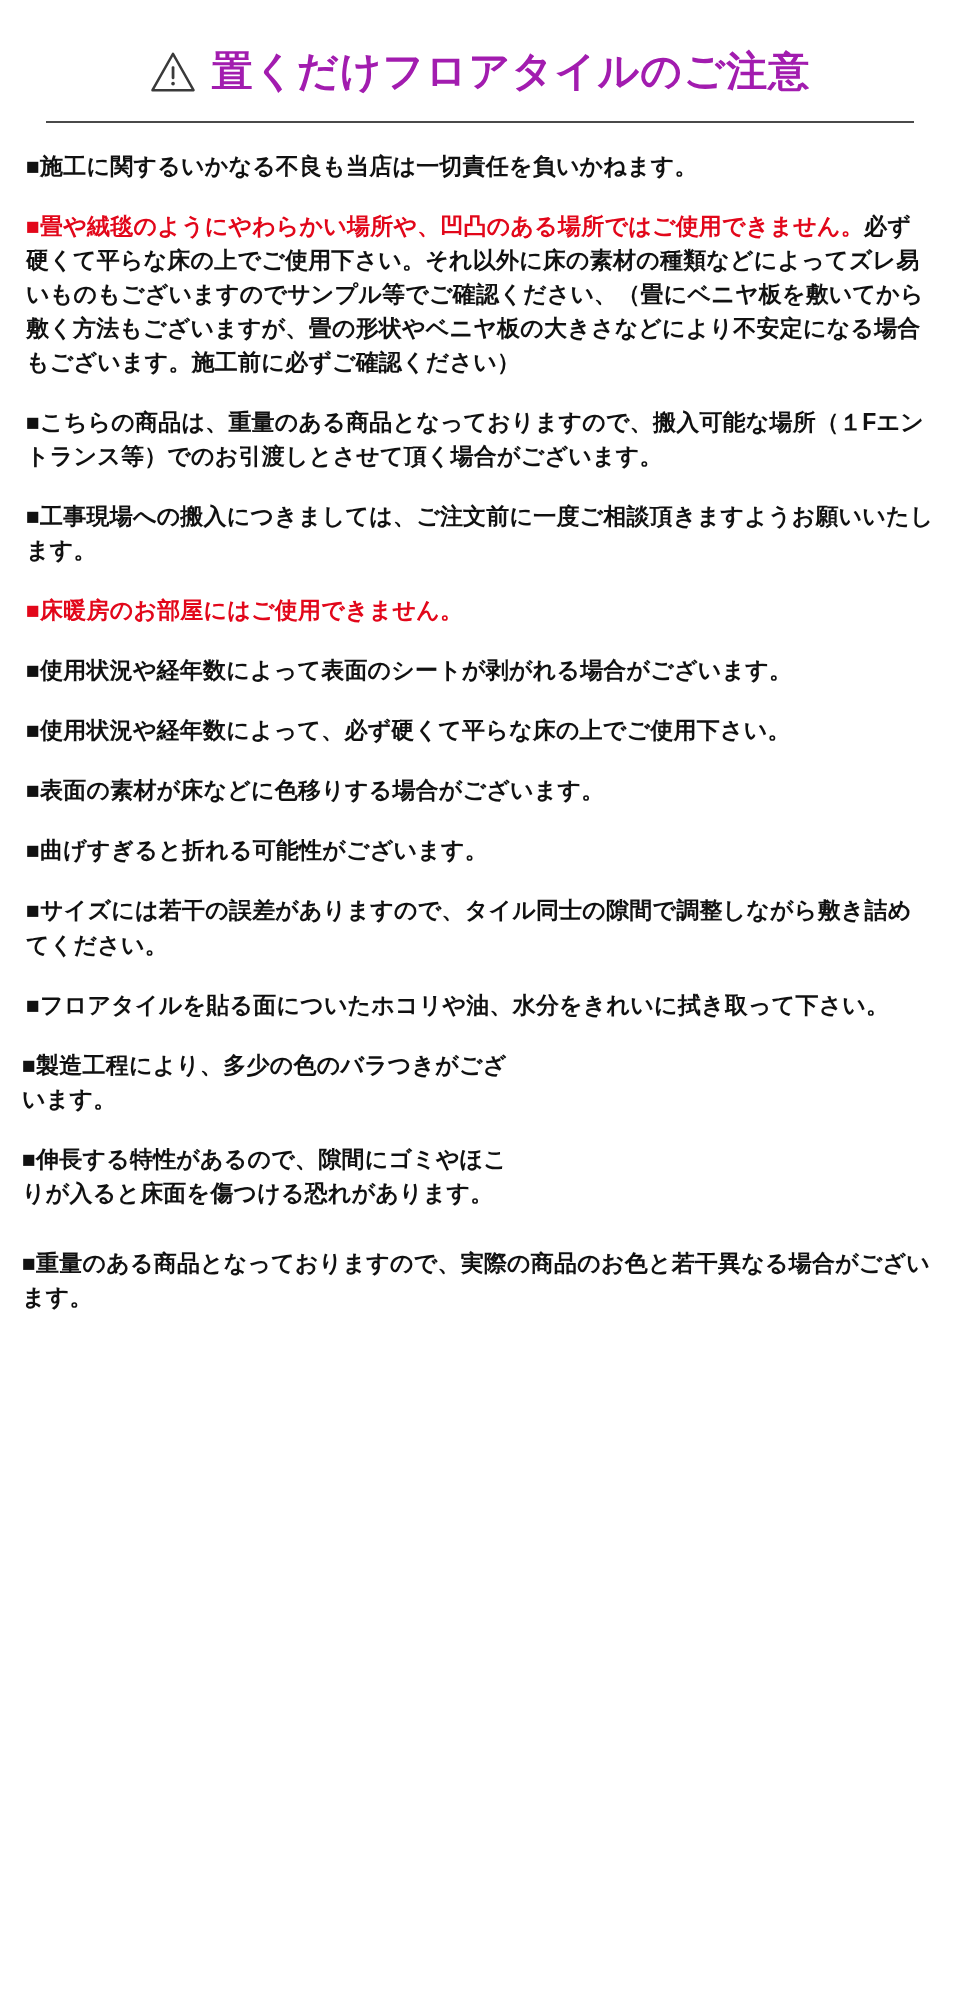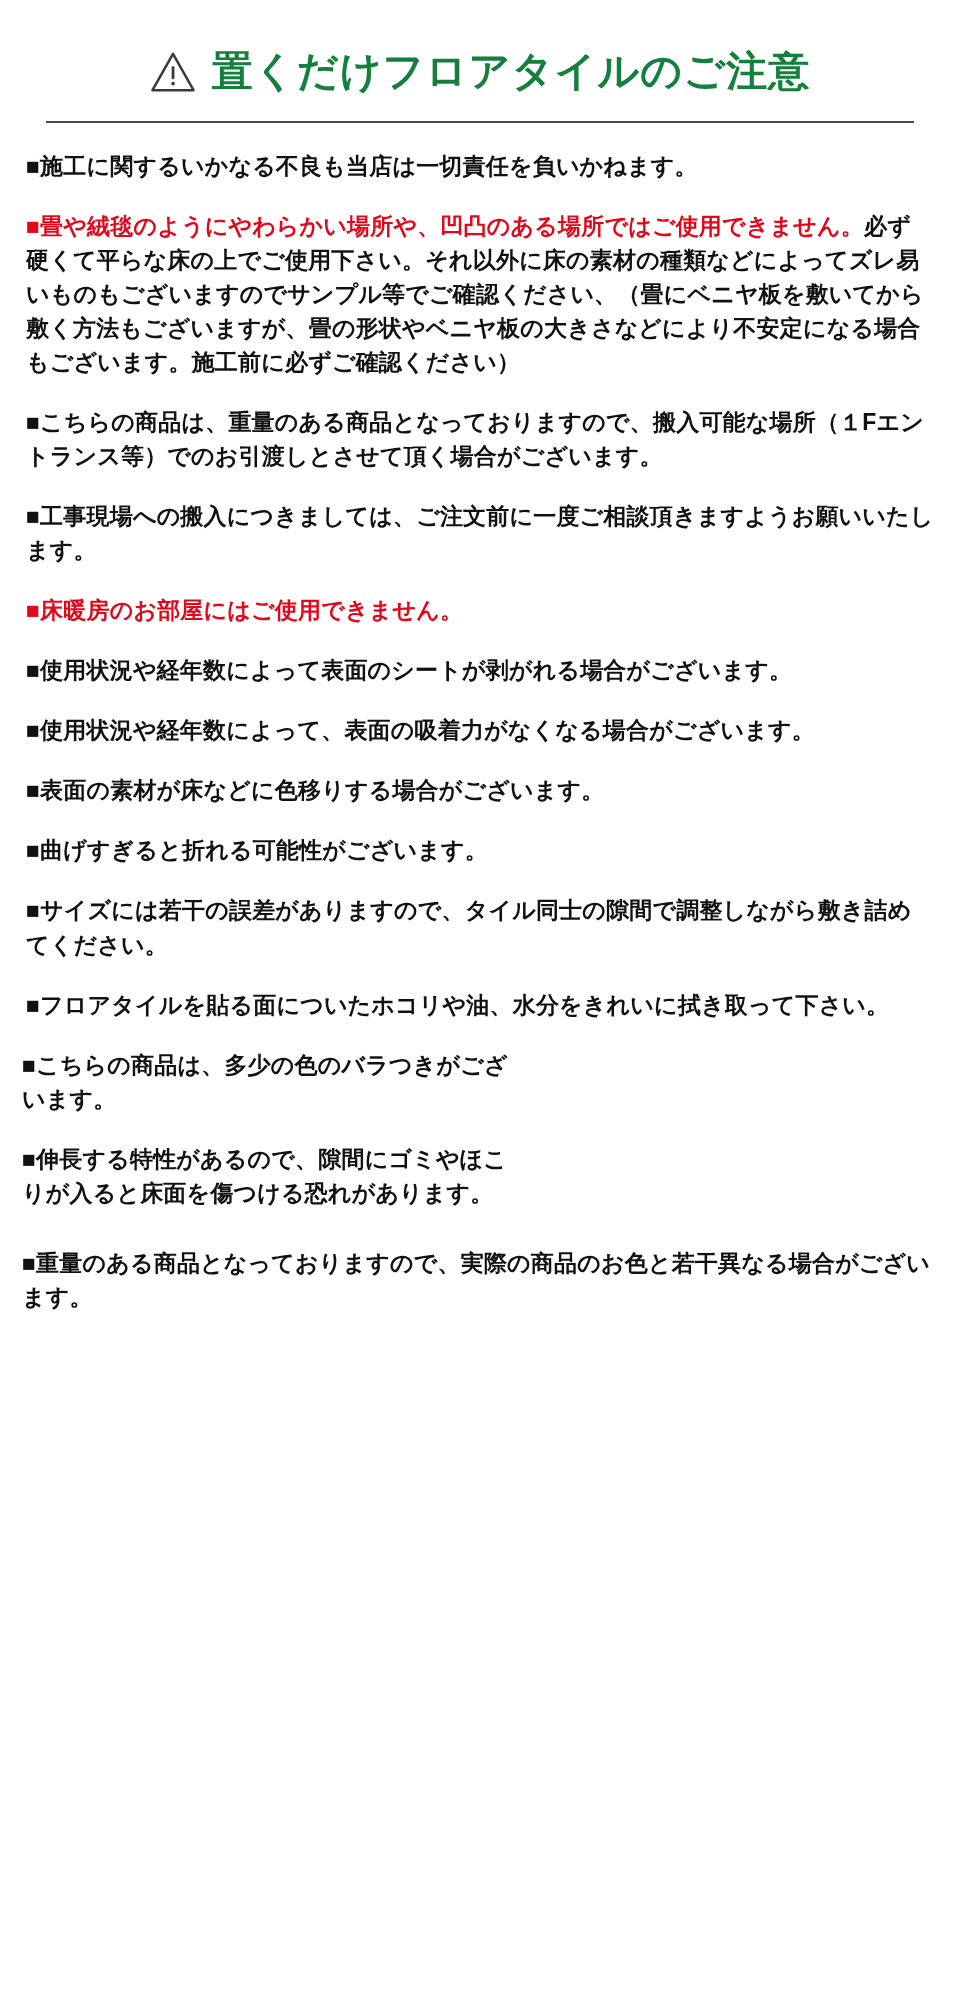--- a/index.html
+++ b/index.html
@@ -33,21 +33,21 @@
   .warn-icon {
     width: 46px;
     height: 42px;
     flex: 0 0 auto;
     display: block;
   }
   .header-title {
     font-size: 41px;
     font-weight: bold;
     letter-spacing: 1px;
-    color: #15803d;
+    color: #a21caf;
     white-space: nowrap;
   }
   .rule {
     height: 2px;
     background: #4a4a4a;
     margin: 0 24px 26px 24px;
   }
 
   
   .notes {
@@ -163,34 +163,34 @@
 
     <p class="note">■こちらの商品は、重量のある商品となっておりますので、搬入可能な場所（１Fエントランス等）でのお引渡しとさせて頂く場合がございます。</p>
 
     <p class="note">■工事現場への搬入につきましては、ご注文前に一度ご相談頂きますようお願いいたします。</p>
 
 
     <p class="note red">■床暖房のお部屋にはご使用できません。</p>
 
     <p class="note">■使用状況や経年数によって表面のシートが剥がれる場合がございます。</p>
 
-    <p class="note">■使用状況や経年数によって、表面の吸着力がなくなる場合がございます。</p>
+    <p class="note">■使用状況や経年数によって、必ず硬くて平らな床の上でご使用下さい。</p>
 
     <p class="note">■表面の素材が床などに色移りする場合がございます。</p>
 
     <p class="note">■曲げすぎると折れる可能性がございます。</p>
 
     <p class="note">■サイズには若干の誤差がありますので、タイル同士の隙間で調整しながら敷き詰めてください。</p>
 
     <p class="note">■フロアタイルを貼る面についたホコリや油、水分をきれいに拭き取って下さい。</p>
 
   </div>
 
   <div class="bottom-block">
     <div class="bottom-left">
-      <p class="note">■こちらの商品は、多少の色のバラつきがございます。</p>
+      <p class="note">■製造工程により、多少の色のバラつきがございます。</p>
       <p class="note">■伸長する特性があるので、隙間にゴミやほこりが入ると床面を傷つける恐れがあります。</p>
     </div>
   </div>
 
   <p class="note" style="margin-top:10px;">■重量のある商品となっておりますので、実際の商品のお色と若干異なる場合がございます。</p>
 
 </div>
 
 </body></html>

